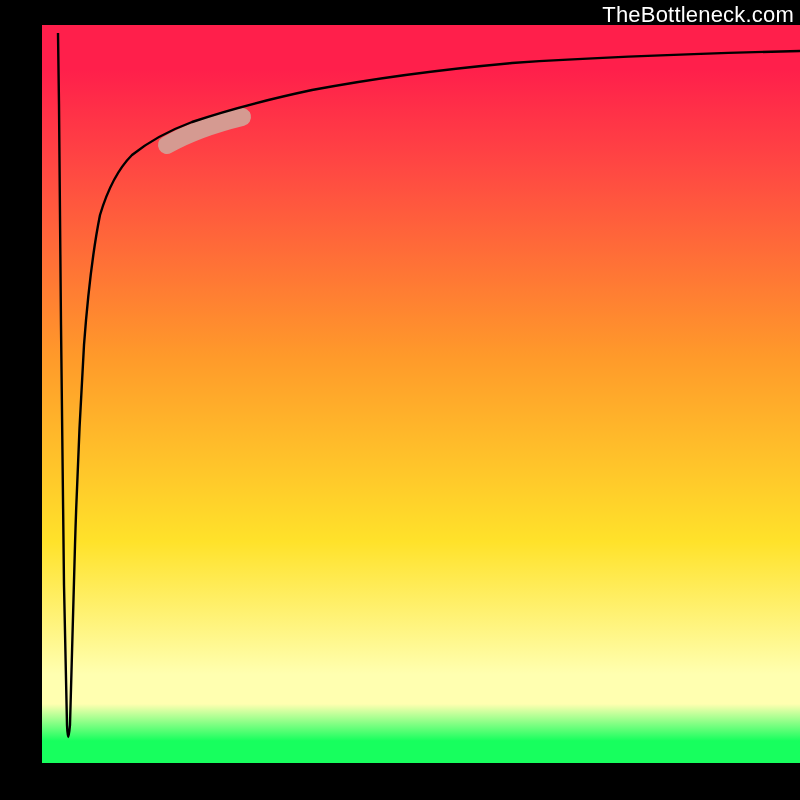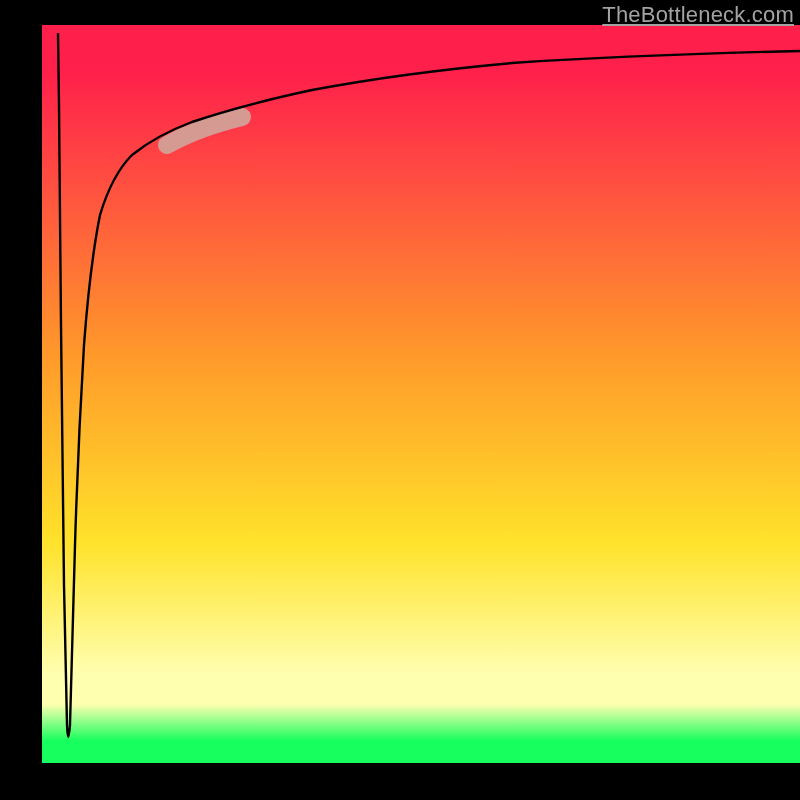--- a/index.html
+++ b/index.html
@@ -34,26 +34,25 @@
       var(--c-paleyellow) 88%,
       var(--c-paleyellow) 92%,
       var(--c-green) 97%,
       var(--c-green) 100%
     );
   }
   .watermark {
     position: absolute;
     top: 2px;
     right: 6px;
-    color: #a3a3a3;
+    color: #ffffff;
     font-size: 22px;
     letter-spacing: 0.2px;
     font-weight: 500;
     user-select: none;
-    text-decoration: underline;
   }
   svg.curve {
     position: absolute;
     left: 0;
     top: 0;
     width: 100%;
     height: 100%;
     overflow: visible;
   }
 </style>

